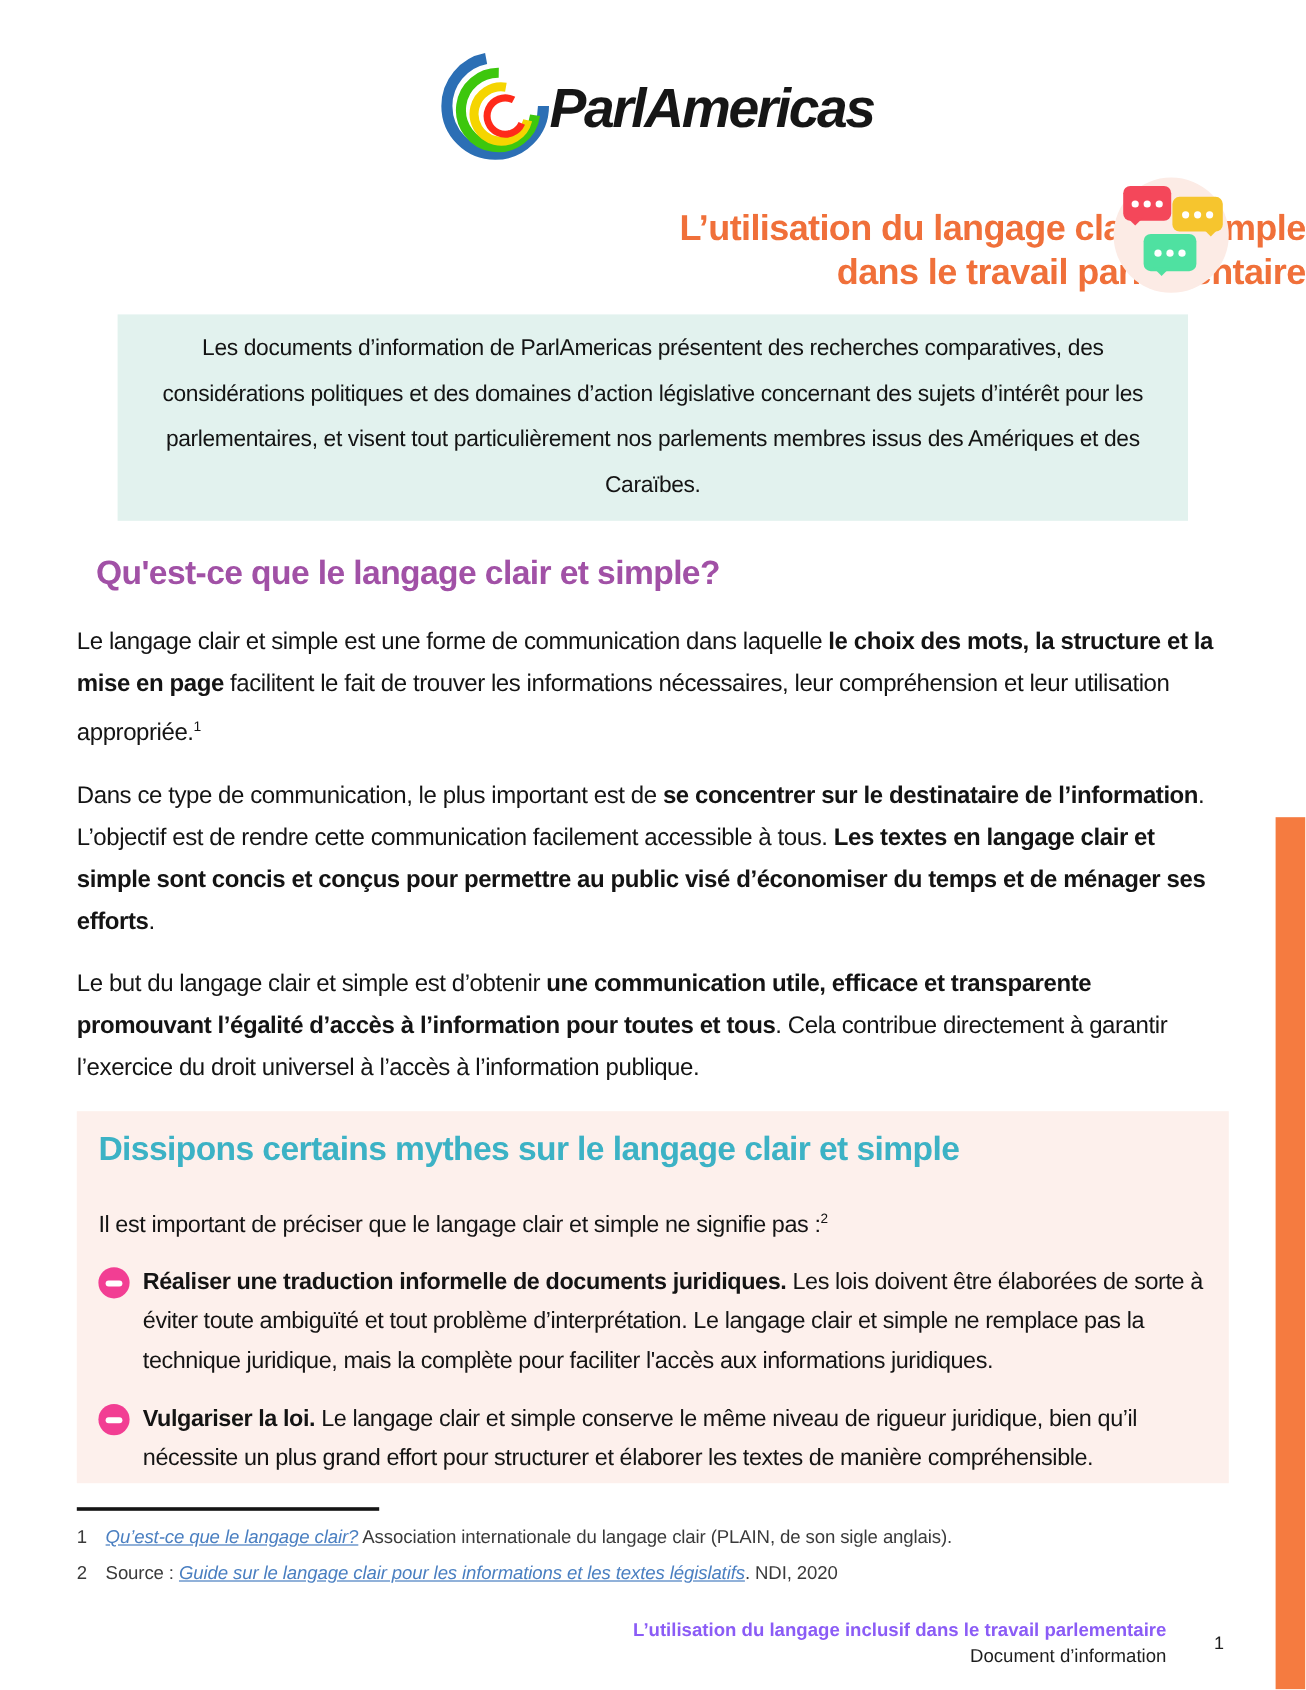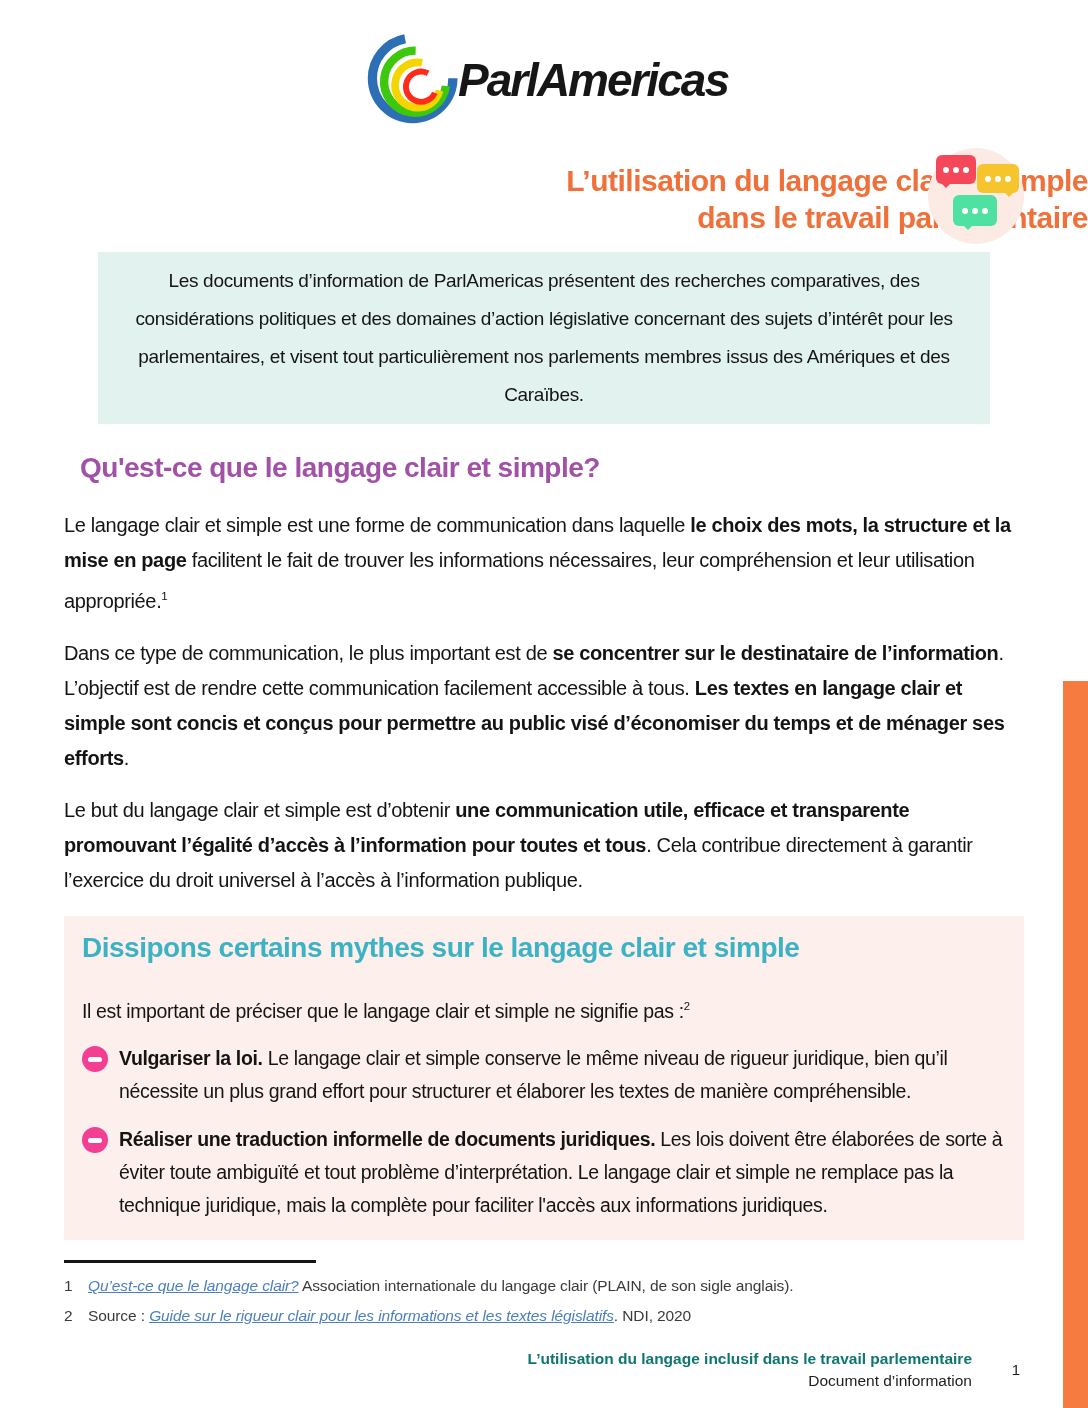--- a/index.html
+++ b/index.html
@@ -2,21 +2,21 @@
 <html lang="fr"><head>
 <meta charset="utf-8">
 <style>
   html,body{margin:0;padding:0;background:#ffffff;}
   .page{
     position:relative;width:1088px;height:1408px;margin:0 auto;
     background:#ffffff;overflow:hidden;
     font-family:"Liberation Sans",sans-serif;color:#141414;
   }
   
-  .logo-row{padding-top:28px;display:flex;justify-content:center;align-items:center;}
+  .logo-row{padding-top:38px;display:flex;justify-content:center;align-items:center;}
   .logo-mark{width:112px;height:104px;flex:0 0 auto;margin-right:-14px;}
   .logo-text{font-size:46px;font-weight:700;font-style:italic;letter-spacing:-2px;color:#161616;}
   
   .title-block{margin-top:30px;text-align:right;font-weight:700;
     font-size:30px;line-height:37px;letter-spacing:-0.5px;color:#f0703a;}
   .bubbles-badge{position:absolute;top:148px;right:64px;width:96px;height:96px;
     border-radius:50%;background:#fcebe5;}
   .bubble{position:absolute;display:flex;align-items:center;justify-content:center;gap:4px;}
   .bubble .dot{width:6px;height:6px;border-radius:50%;background:#ffffff;}
   .bubble::after{content:"";position:absolute;width:0;height:0;border:7px solid transparent;}
@@ -29,36 +29,36 @@
   
   .intro-box{margin:16px auto 0;width:892px;box-sizing:border-box;background:#e2f2ee;
     padding:10px 28px;text-align:center;font-size:19px;line-height:38px;letter-spacing:-0.3px;}
   
   .content{padding:0 64px;}
   .h-purple{margin:28px 16px 0;font-size:28px;font-weight:700;letter-spacing:-0.5px;color:#a151a6;}
   .para{margin:24px 0 0;font-size:20px;line-height:35px;letter-spacing:-0.35px;color:#141414;}
   .para + .para{margin-top:17px;}
   sup{font-size:0.58em;}
   
-  .myths-box{margin-top:18px;background:#fdf0ec;padding:16px 18px 18px;box-sizing:border-box;}
+  .myths-box{margin-top:18px;background:#fdf0ec;padding:16px 18px 4px;box-sizing:border-box;}
   .h-teal{margin:0;font-size:28px;font-weight:700;letter-spacing:-0.5px;color:#3cb2c5;}
   .myths-intro{margin:26px 0 0;font-size:19.5px;line-height:33px;letter-spacing:-0.35px;}
   .myth-item{position:relative;margin:15px 0 0;padding-left:37px;
     font-size:19.5px;line-height:33px;letter-spacing:-0.35px;}
   .no-entry{position:absolute;left:0;top:4px;width:26px;height:26px;border-radius:50%;background:#f23e93;}
   .no-entry::after{content:"";position:absolute;left:6px;top:10.5px;width:14px;height:5px;
     border-radius:3px;background:#ffffff;}
   
   .fn-rule{margin:20px 0 8px;width:252px;height:3px;background:#151515;}
   .fn{display:flex;font-size:15.5px;line-height:30px;color:#3a3a3a;letter-spacing:-0.1px;}
   .fn-num{flex:0 0 24px;}
   .fn-link{color:#4a7fc1;font-style:italic;text-decoration:underline;cursor:pointer;}
   
   .footer{position:absolute;right:116px;bottom:16px;text-align:right;font-size:15.5px;line-height:22px;}
-  .footer-line1{color:#0f766e;font-weight:700;}
+  .footer-line1{color:#8b5cf6;font-weight:700;}
   .footer-line2{color:#1d1d1d;}
   .page-number{position:absolute;right:68px;bottom:30px;font-size:15px;color:#1d1d1d;}
   .side-bar{position:absolute;right:0;top:681px;bottom:0;width:25px;background:#f57b40;}
 </style>
 </head>
 <body>
 
 <div class="page">
 
   <div class="logo-row">
@@ -102,36 +102,36 @@
     <p class="para"><span>Le langage clair et simple est une forme de communication dans laquelle </span><span style="font-weight: 700;">le choix des mots, la structure et la mise en page</span><span> facilitent le fait de trouver les informations nécessaires, leur compréhension et leur utilisation appropriée.</span><sup>1</sup></p>
     <p class="para"><span>Dans ce type de communication, le plus important est de </span><span style="font-weight: 700;">se concentrer sur le destinataire de l’information</span><span>. L’objectif est de rendre cette communication facilement accessible à tous. </span><span style="font-weight: 700;">Les textes en langage clair et simple sont concis et conçus pour permettre au public visé d’économiser du temps et de ménager ses efforts</span><span>.</span></p>
     <p class="para"><span>Le but du langage clair et simple est d’obtenir </span><span style="font-weight: 700;">une communication utile, efficace et transparente promouvant l’égalité d’accès à l’information pour toutes et tous</span><span>. Cela contribue directement à garantir l’exercice du droit universel à l’accès à l’information publique.</span></p>
 
     <div class="myths-box">
       <h2 class="h-teal">Dissipons certains mythes sur le langage clair et simple</h2>
       <p class="myths-intro"><span>Il est important de préciser que le langage clair et simple ne signifie pas :</span><sup>2</sup></p>
 
       <div class="myth-item">
         <span class="no-entry"></span>
-        <b>Vulgariser la loi.</b><span> Le langage clair et simple conserve le même niveau de rigueur juridique, bien qu’il nécessite un plus grand effort pour structurer et élaborer les textes de manière compréhensible.</span>
+        <b>Réaliser une traduction informelle de documents juridiques.</b><span> Les lois doivent être élaborées de sorte à éviter toute ambiguïté et tout problème d’interprétation. Le langage clair et simple ne remplace pas la technique juridique, mais la complète pour faciliter l'accès aux informations juridiques.</span>
       </div>
       <div class="myth-item">
         <span class="no-entry"></span>
-        <b>Réaliser une traduction informelle de documents juridiques.</b><span> Les lois doivent être élaborées de sorte à éviter toute ambiguïté et tout problème d’interprétation. Le langage clair et simple ne remplace pas la technique juridique, mais la complète pour faciliter l'accès aux informations juridiques.</span>
+        <b>Vulgariser la loi.</b><span> Le langage clair et simple conserve le même niveau de rigueur juridique, bien qu’il nécessite un plus grand effort pour structurer et élaborer les textes de manière compréhensible.</span>
       </div>
     </div>
 
     <div class="fn-rule"></div>
     <div class="fn">
       <span class="fn-num">1</span>
       <span><a class="fn-link">Qu’est-ce que le langage clair?</a><span> Association internationale du langage clair (PLAIN, de son sigle anglais).</span></span>
     </div>
     <div class="fn">
       <span class="fn-num">2</span>
-      <span><span>Source : </span><a class="fn-link">Guide sur le rigueur clair pour les informations et les textes législatifs</a><span>. NDI, 2020</span></span>
+      <span><span>Source : </span><a class="fn-link">Guide sur le langage clair pour les informations et les textes législatifs</a><span>. NDI, 2020</span></span>
     </div>
   </div>
 
   <div class="footer">
     <div class="footer-line1">L’utilisation du langage inclusif dans le travail parlementaire</div>
     <div class="footer-line2">Document d’information</div>
   </div>
   <div class="page-number">1</div>
 
   <div class="side-bar"></div>

